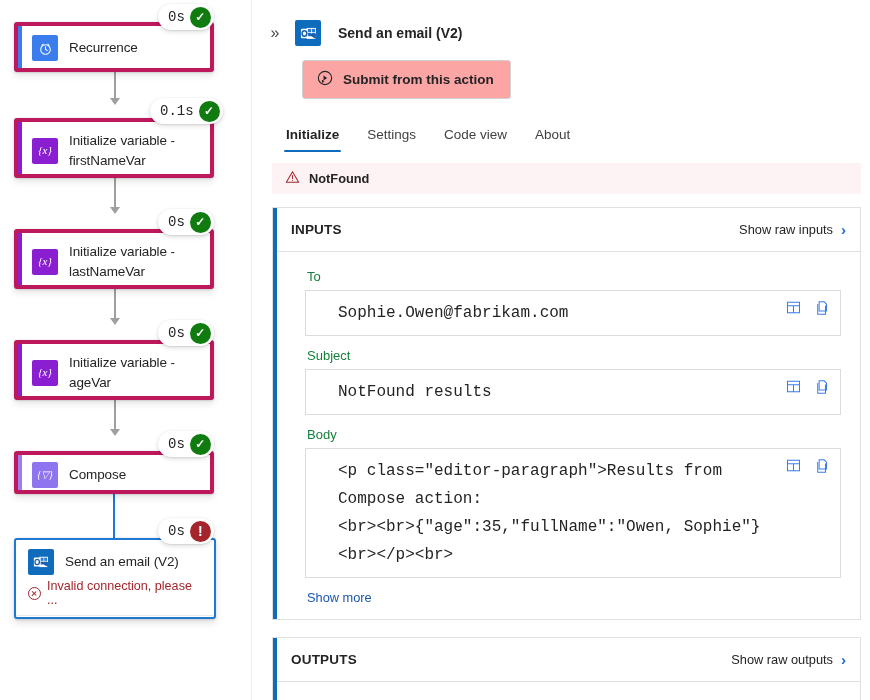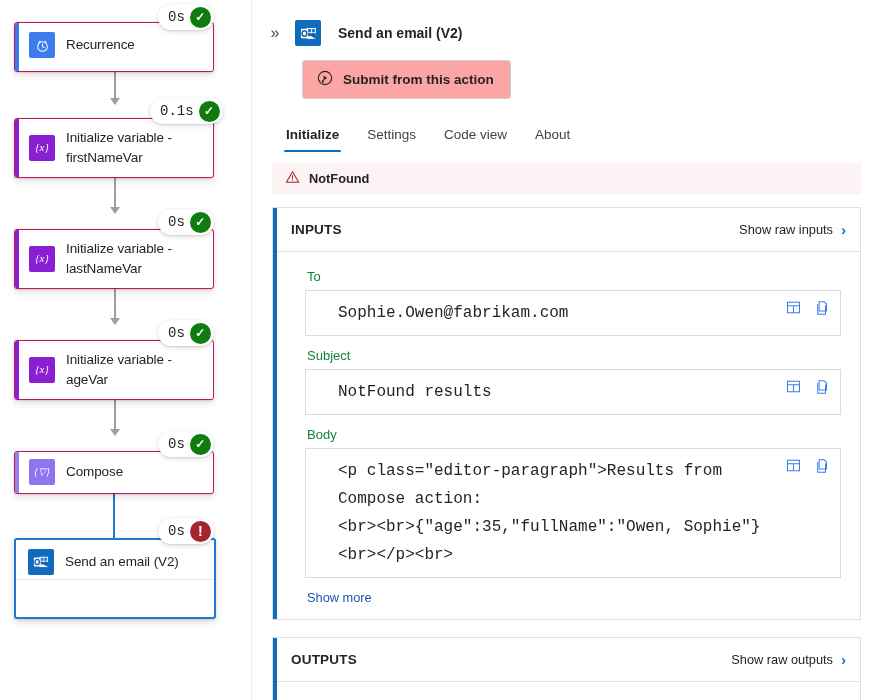--- a/index.html
+++ b/index.html
@@ -25,21 +25,21 @@
     position:absolute; left:259px; top:0; width:8px; height:700px; background:#ffffff;
   }
   .scroll-thumb {
     position:absolute; left:262px; top:0; width:2px; height:700px; background:#6e6e6e;
   }
 
   
   .node {
     position: absolute;
     background: #ffffff;
-    border: 1px solid #be185d;
+    border: 4px solid #be185d;
     border-radius: 3px;
     box-shadow: 0 0.6px 1.8px rgba(0,0,0,0.12), 0 3.2px 7.2px rgba(0,0,0,0.10);
     display: flex;
     align-items: flex-start;
     overflow: hidden;
   }
   .node .accent {
     position:absolute; left:0; top:0; bottom:0; width:4px;
   }
   .node-body {
@@ -305,20 +305,24 @@
               <rect x="12.6" y="2.6" width="3.3" height="3.6" fill="#2b7cd3"></rect>
               <rect x="8.2" y="7" width="3.6" height="3.4" fill="#2b7cd3"></rect>
               <rect x="12.6" y="7" width="3.3" height="3.4" fill="#2b7cd3"></rect>
               <path d="M7.2 7.4 16.8 13.2V7.4z" fill="#1b5fa8"></path>
               <rect x="1" y="2.4" width="7.4" height="10.2" rx="1" fill="#fff"></rect>
               <ellipse cx="4.7" cy="7.5" rx="2.5" ry="3" fill="none" stroke="#1b5fa8" stroke-width="1.5"></ellipse>
             </svg>
           </div>
           <div class="node-title">Send an email (V2)</div>
         </div>
+        <div class="err-row">
+          <span class="err-circle"></span>
+          <span>Invalid connection, please ...</span>
+        </div>
         <div class="node-footer">
           
         </div>
       </div>
     </div>
     <div class="pill" style="left:158px; top:518px;">
       <span class="dur">0s</span>
       <span class="badge fail">!</span>
     </div>
   </div>

